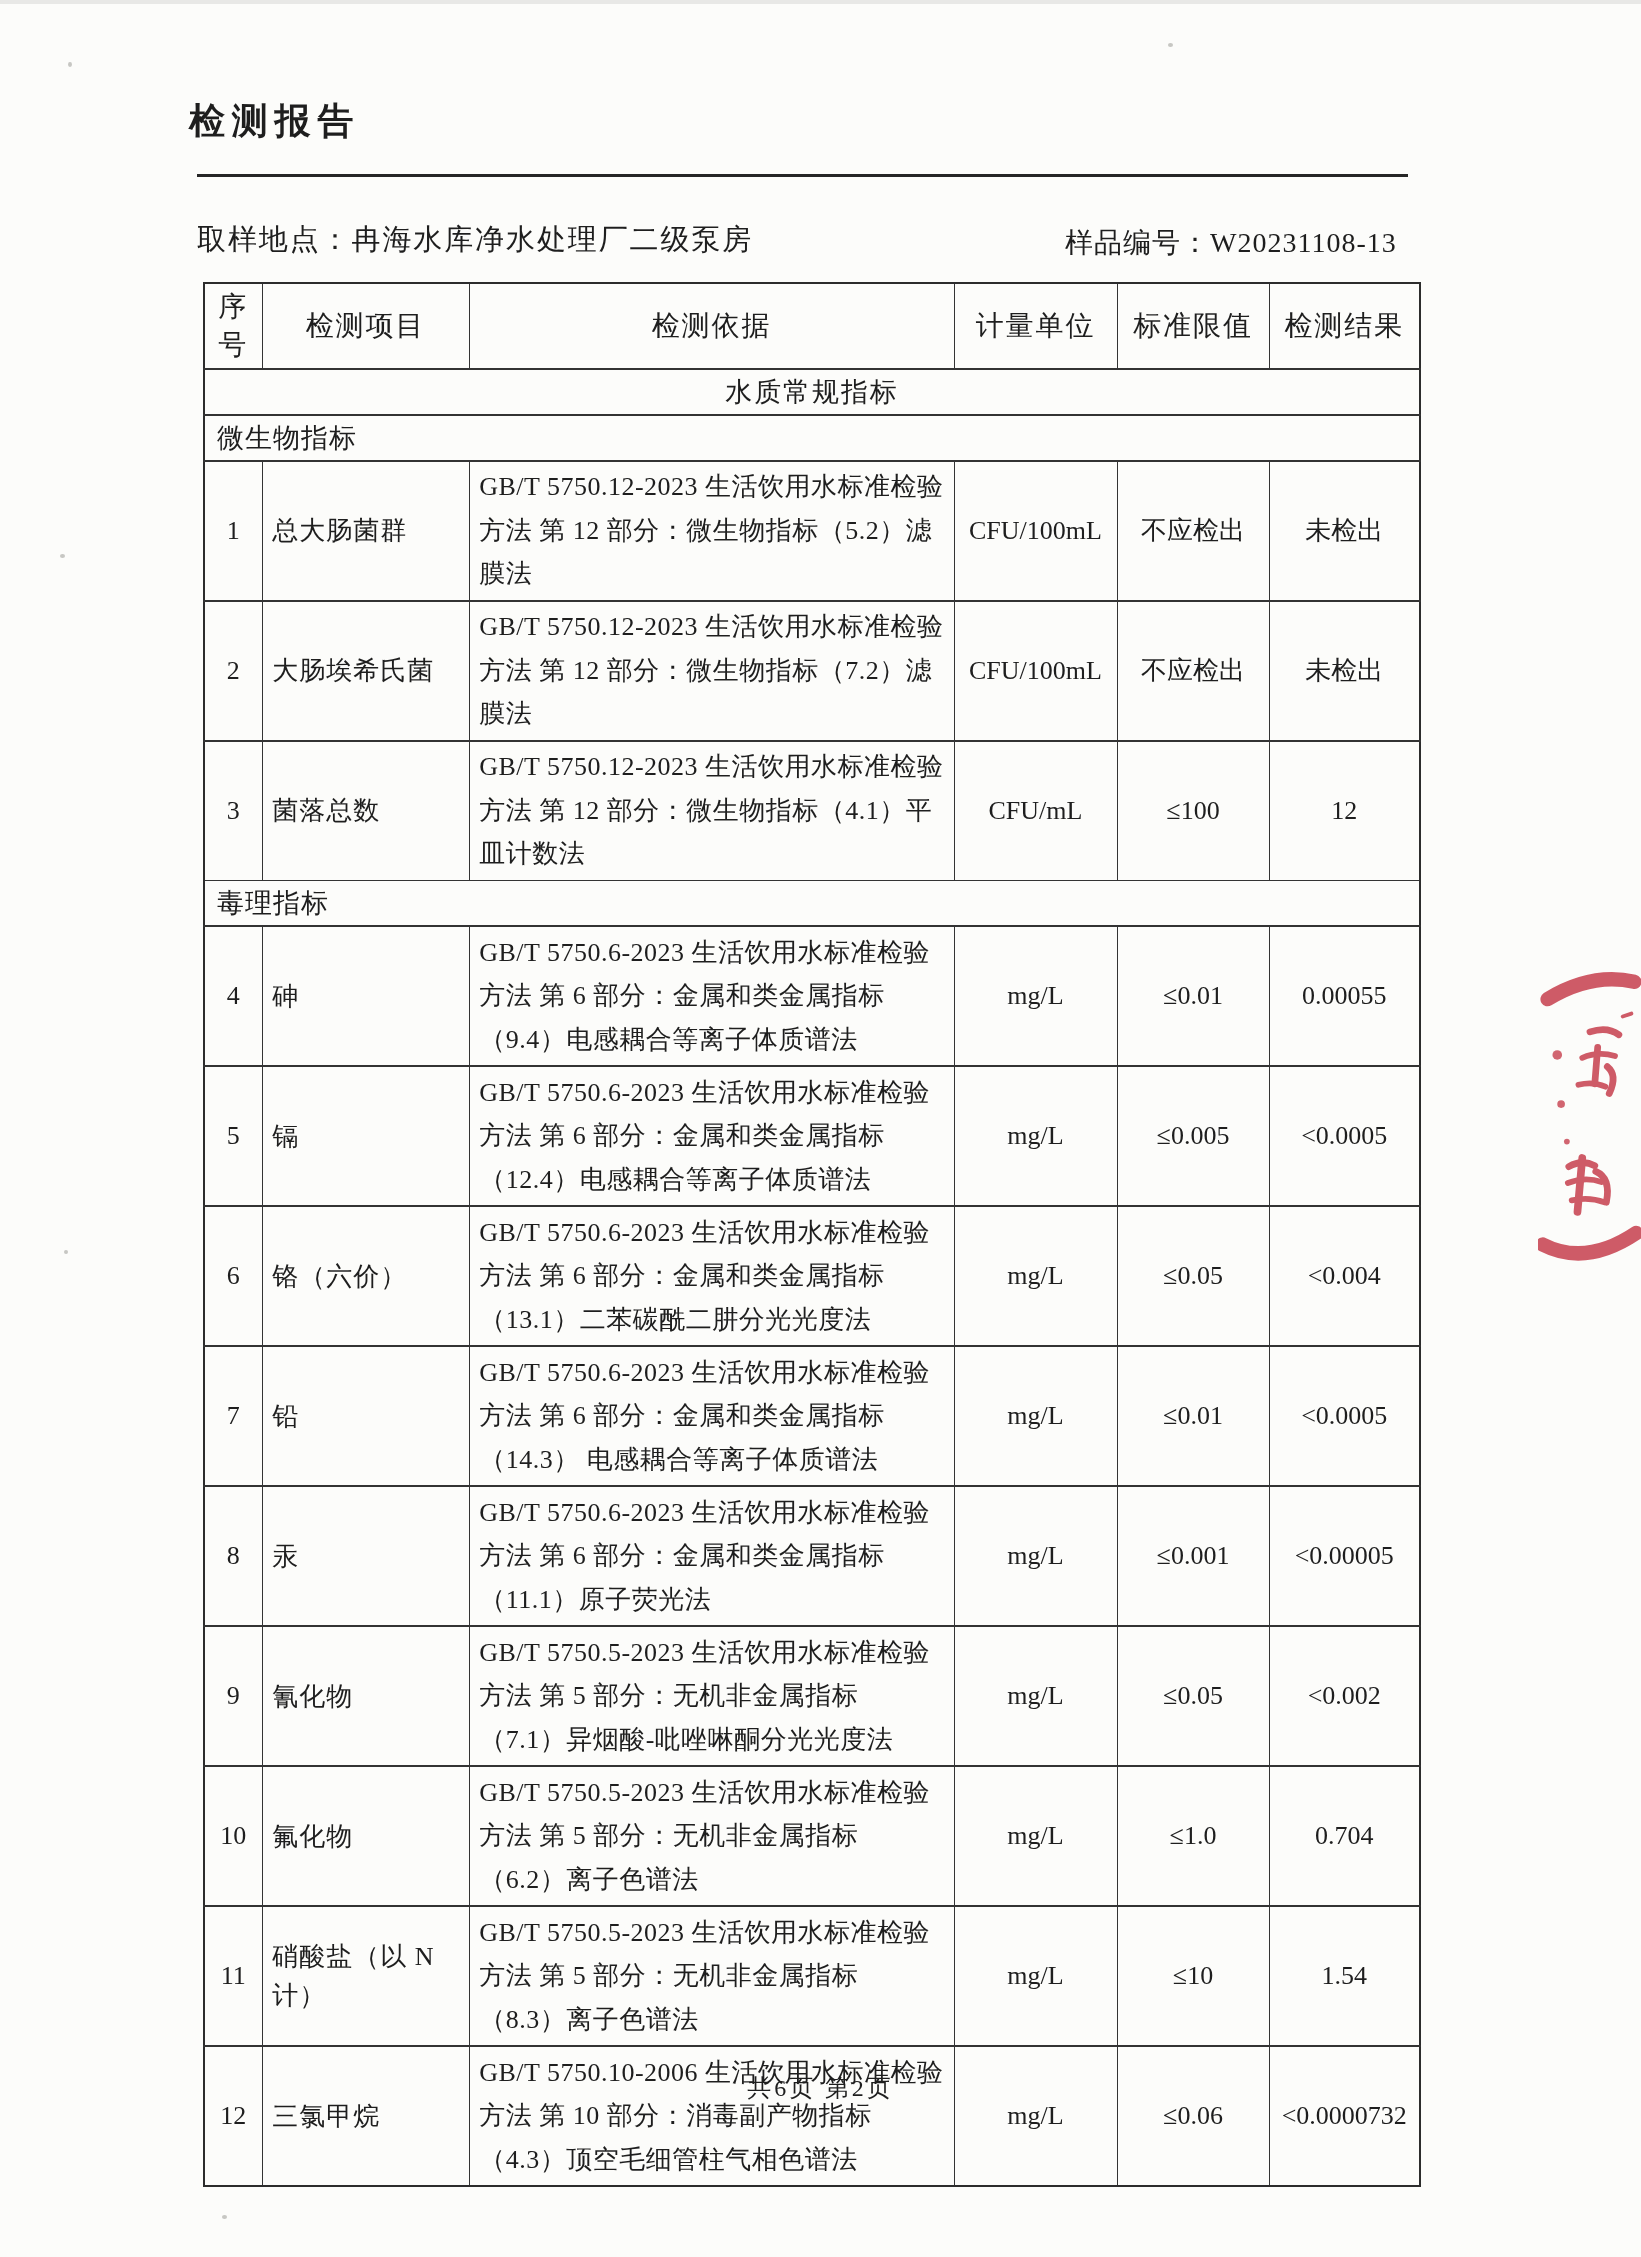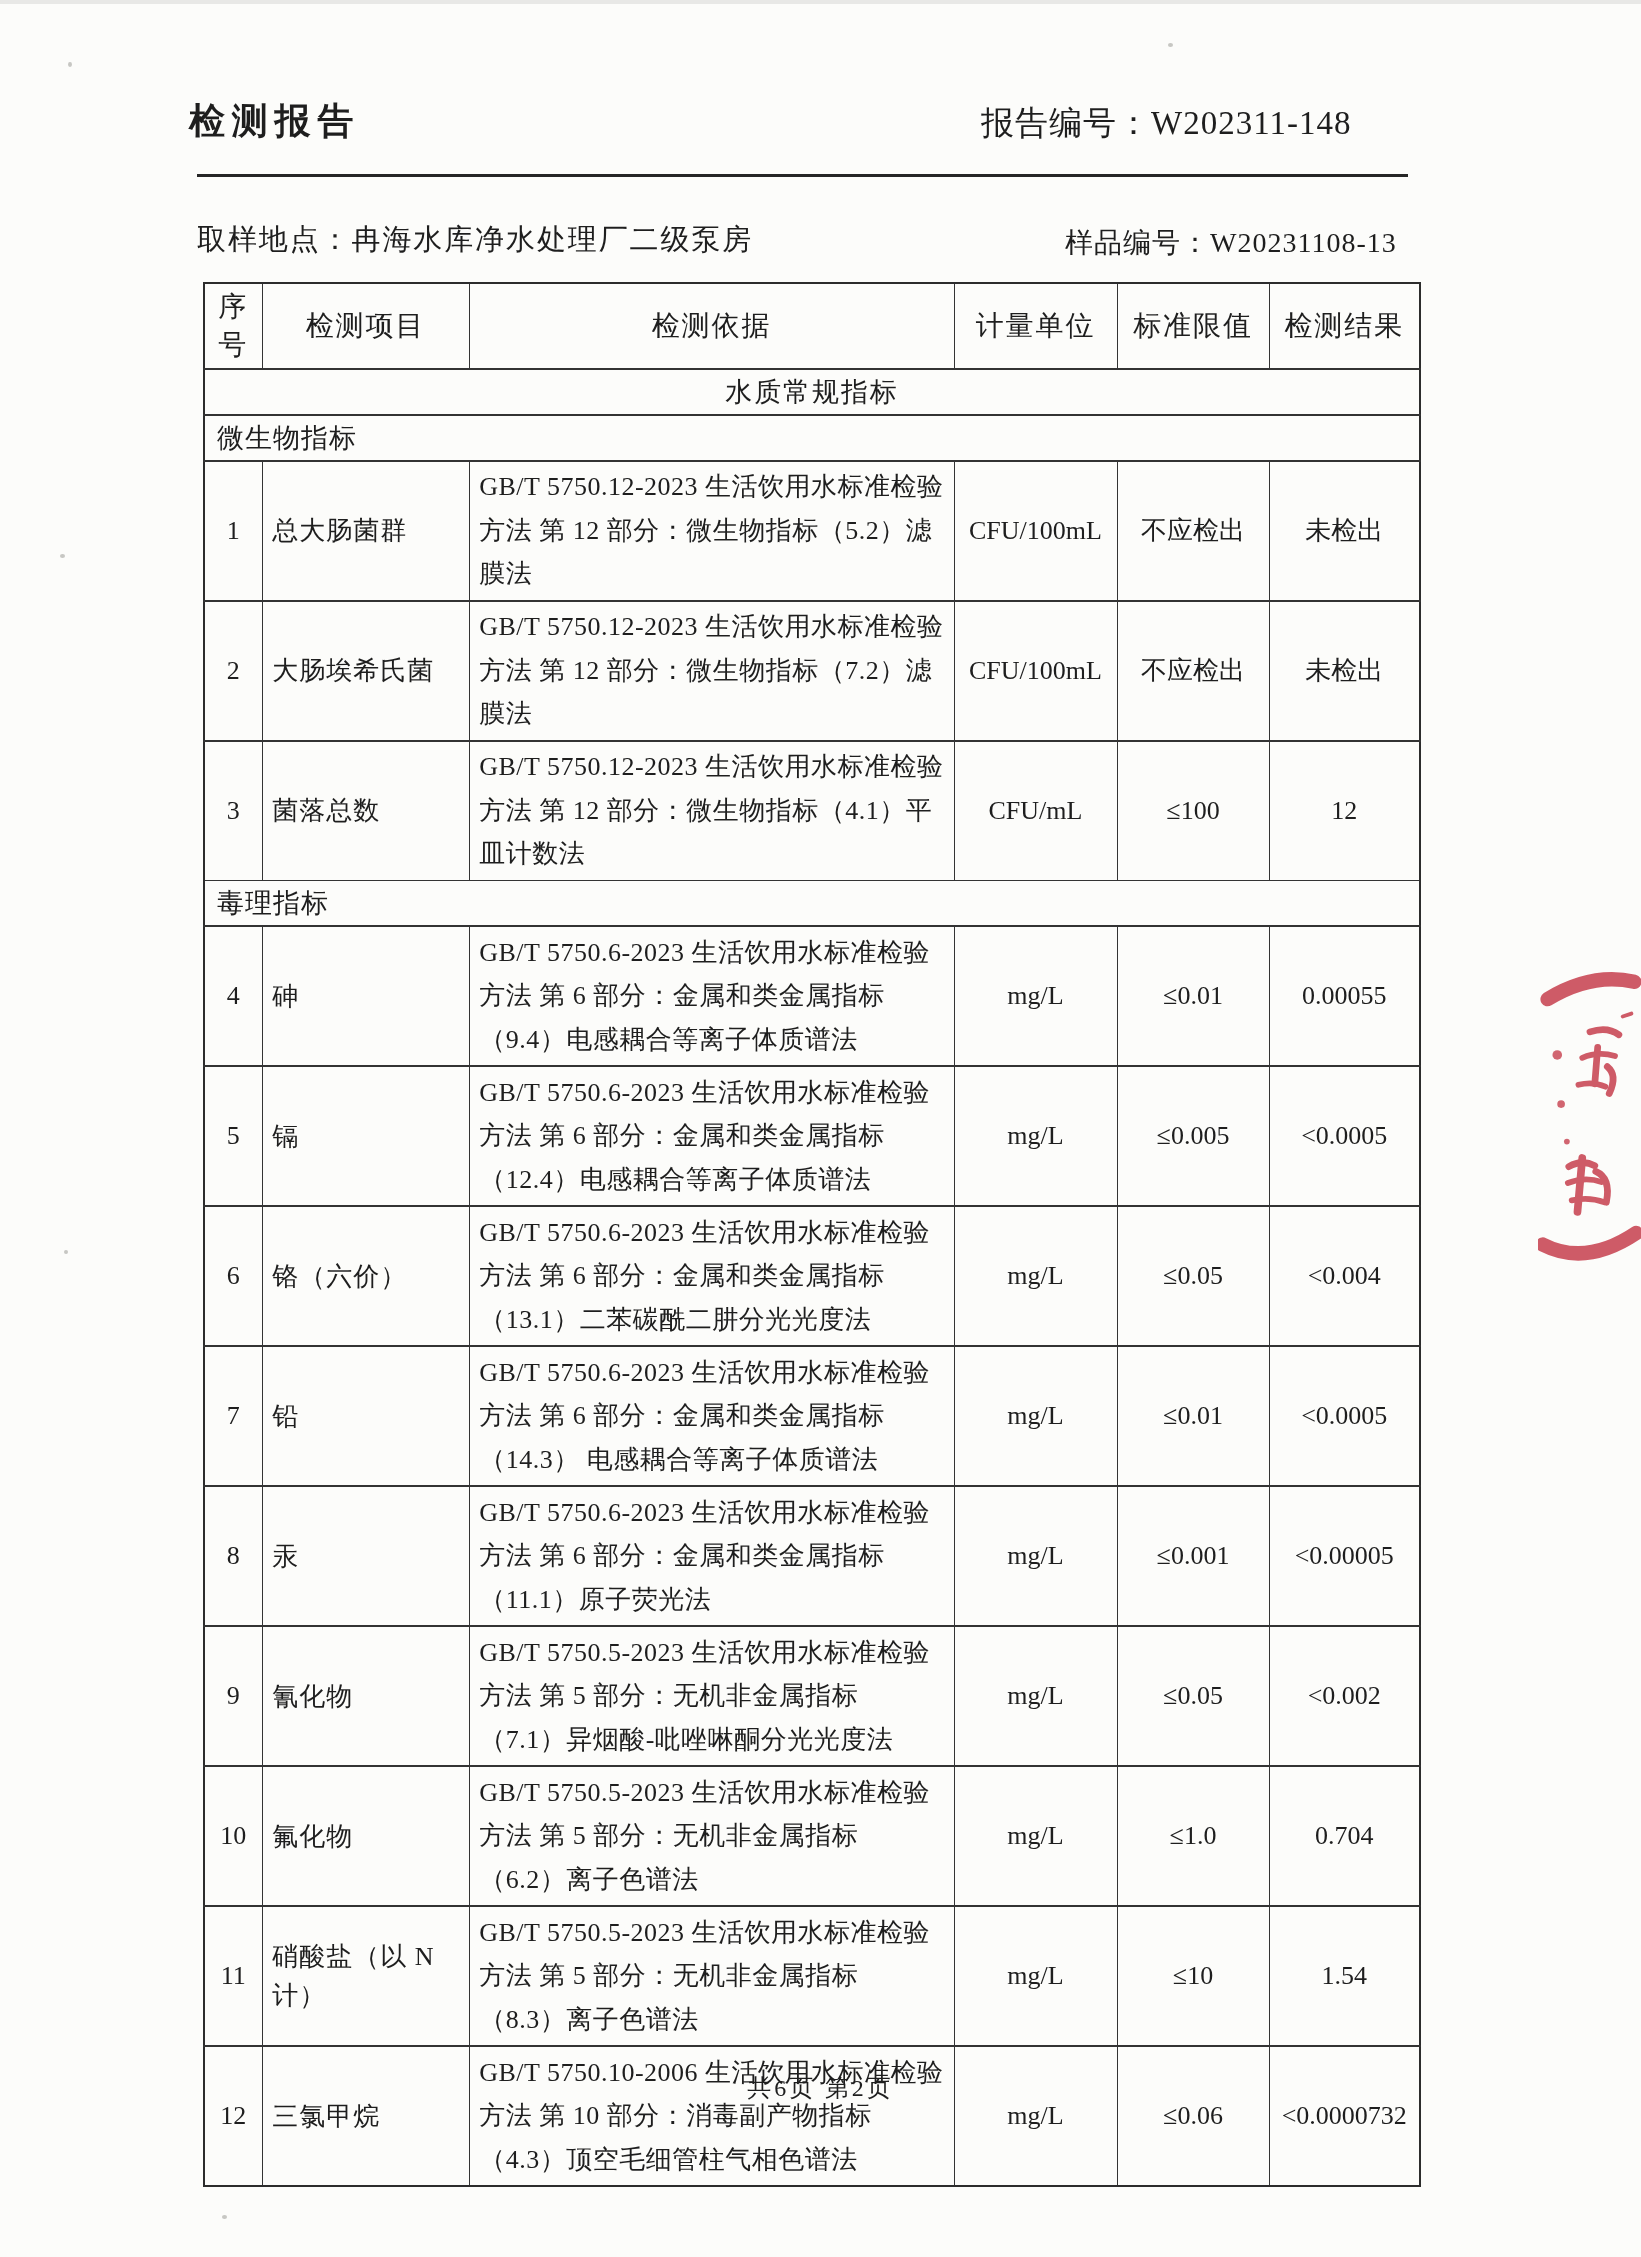--- a/index.html
+++ b/index.html
@@ -72,21 +72,20 @@
   }
   
   .speck{position:absolute;background:#9a9a95;border-radius:50%;opacity:.55;}
 </style>
 </head>
 <body>
 
 <div class="page">
 
   <div class="doc-title">检测报告</div>
-  <div class="report-no">报告编号：W202311-148</div>
   <div class="header-rule"></div>
 
   <div class="sampling">取样地点：冉海水库净水处理厂二级泵房</div>
   <div class="sample-no">样品编号：W20231108-13</div>
 
   <table class="report">
     <colgroup>
       <col style="width:58px">
         <col style="width:207px">
         <col style="width:485px">

